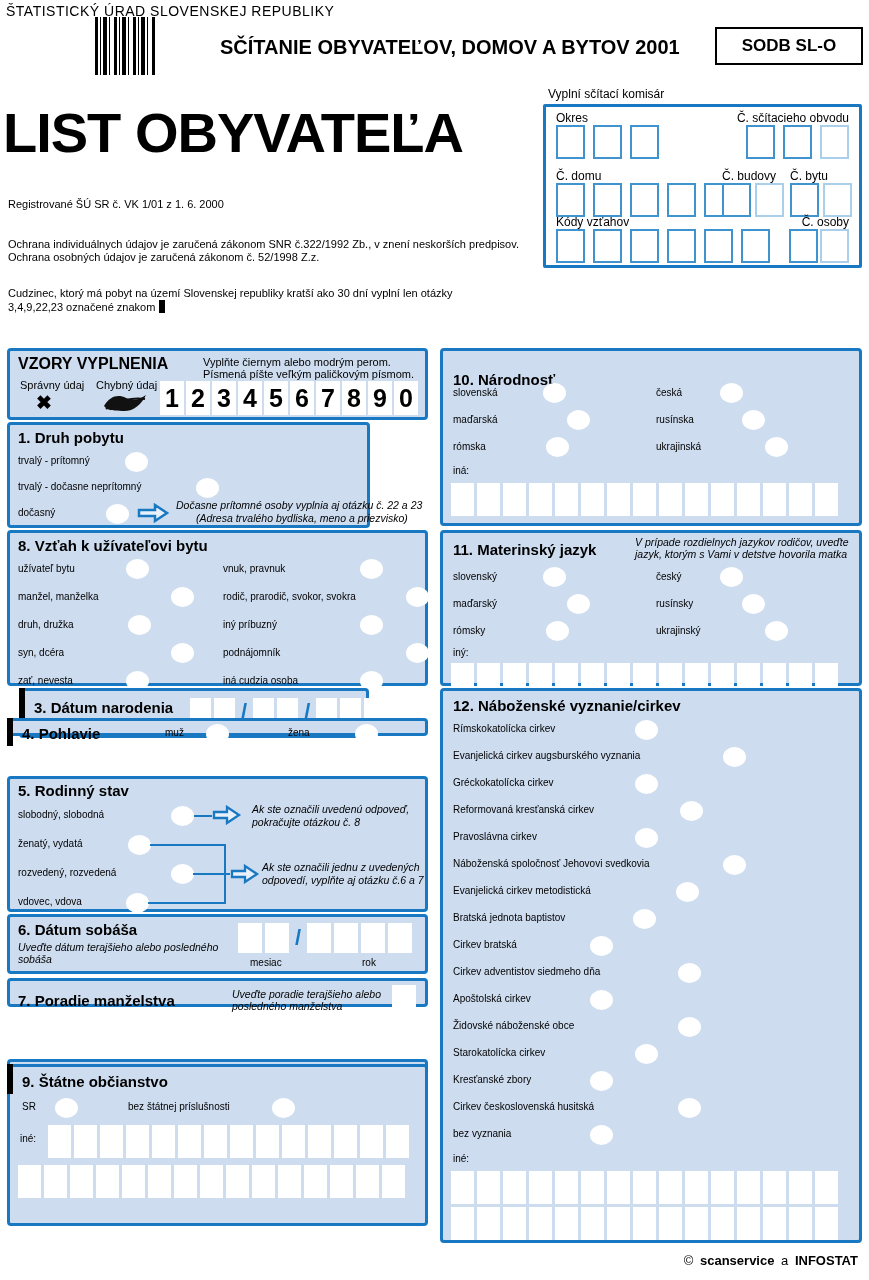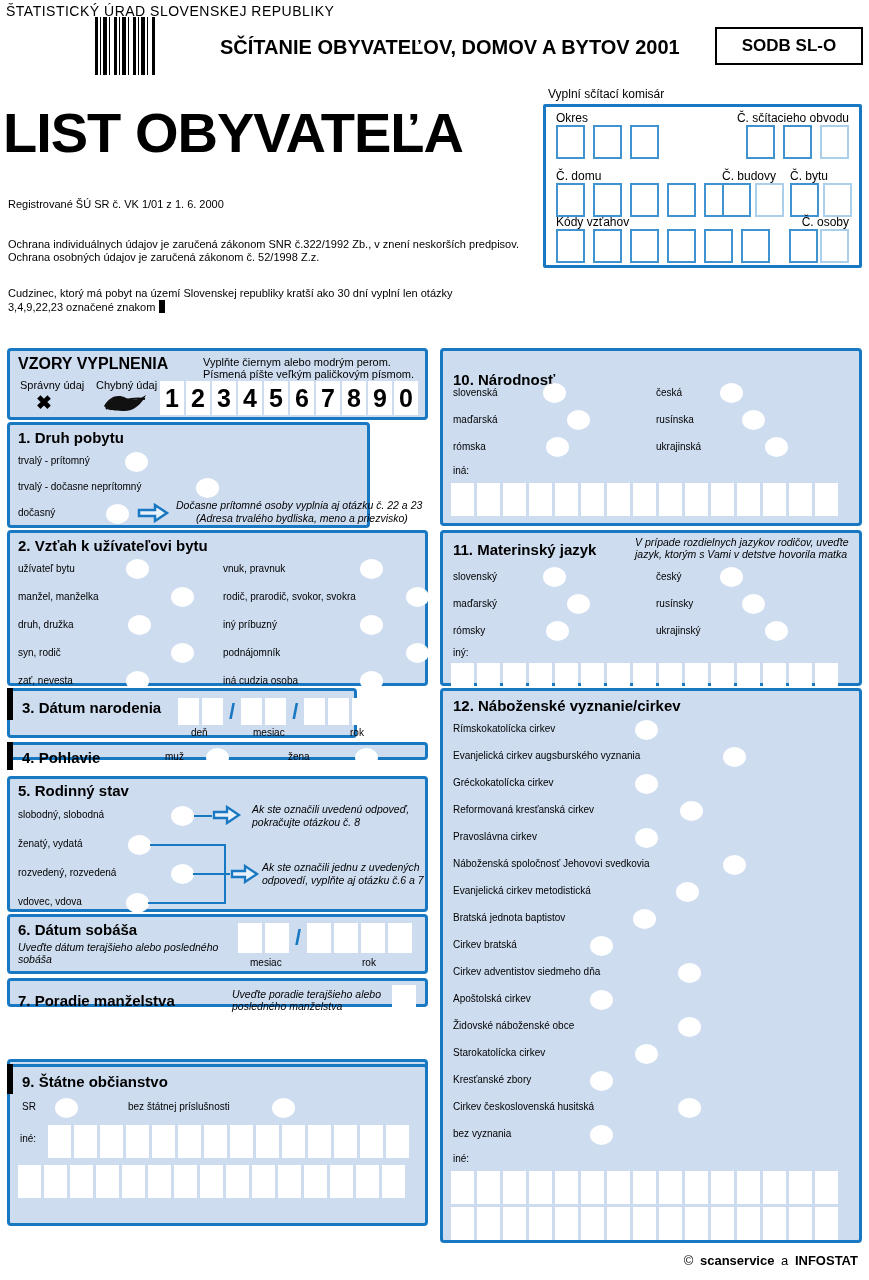--- a/index.html
+++ b/index.html
@@ -142,64 +142,64 @@
     <div class="lb" style="left:8px;top:82px">dočasný</div>
     <div class="circ" style="left:96px;top:79px"></div>
     <svg class="arrow" style="left:126px;top:77px" width="34" height="22" viewBox="0 0 34 22">
       <path d="M3 8 h16 v-5 l12 8 -12 8 v-5 h-16 z" fill="#e8f1fa" stroke="#1878c2" stroke-width="2.5"></path>
     </svg>
     <div class="sm it" style="left:166px;top:74px;font-size:10.5px">Dočasne prítomné osoby vyplnia aj otázku č. 22 a 23</div>
     <div class="sm it" style="left:186px;top:87px;font-size:10.5px">(Adresa trvalého bydliska, meno a priezvisko)</div>
   </div>
 
   <div class="sec" style="left:7px;top:530px;width:421px;height:156px">
-    <div class="st" style="left:8px;top:4px">2. Vzťah k užívateľovi bytu</div>
+    <div class="st" style="left:8px;top:4px">8. Vzťah k užívateľovi bytu</div>
     <div class="lb" style="left:8px;top:30px">užívateľ bytu</div>
     <div class="circ" style="left:116px;top:26px"></div>
     <div class="lb" style="left:213px;top:30px">vnuk, pravnuk</div>
     <div class="circ" style="left:350px;top:26px"></div>
     <div class="lb" style="left:8px;top:58px">manžel, manželka</div>
     <div class="circ" style="left:161px;top:54px"></div>
     <div class="lb" style="left:213px;top:58px">rodič, prarodič, svokor, svokra</div>
     <div class="circ" style="left:396px;top:54px"></div>
     <div class="lb" style="left:8px;top:86px">druh, družka</div>
     <div class="circ" style="left:118px;top:82px"></div>
     <div class="lb" style="left:213px;top:86px">iný príbuzný</div>
     <div class="circ" style="left:350px;top:82px"></div>
-    <div class="lb" style="left:8px;top:114px">syn, rodič</div>
+    <div class="lb" style="left:8px;top:114px">syn, dcéra</div>
     <div class="circ" style="left:161px;top:110px"></div>
     <div class="lb" style="left:213px;top:114px">podnájomník</div>
     <div class="circ" style="left:396px;top:110px"></div>
     <div class="lb" style="left:8px;top:142px">zať, nevesta</div>
     <div class="circ" style="left:116px;top:138px"></div>
     <div class="lb" style="left:213px;top:142px">iná cudzia osoba</div>
     <div class="circ" style="left:350px;top:138px"></div>
   </div>
 
-  <div class="sec" style="left:7px;top:688px;width:350px;height:50px">
+  <div class="sec" style="left:19px;top:688px;width:350px;height:50px">
     <div class="mark" style="height:32px"></div>
     <div class="st" style="left:12px;top:8px">3. Dátum narodenia</div>
     <div class="cells" style="left:168px;top:7px">
       <i class="cl d"></i>
         <i class="cl d"></i>
       <span class="slash">/</span>
       <i class="cl d"></i>
         <i class="cl d"></i>
       <span class="slash">/</span>
       <i class="cl d"></i>
         <i class="cl d"></i>
         <i class="cl d"></i>
         <i class="cl d"></i>
     </div>
     <div class="sm" style="left:181px;top:36px;font-size:10px">deň</div>
     <div class="sm" style="left:243px;top:36px;font-size:10px">mesiac</div>
     <div class="sm" style="left:340px;top:36px;font-size:10px">rok</div>
   </div>
 
-  <div class="sec" style="left:7px;top:742px;width:421px;height:18px">
+  <div class="sec" style="left:7px;top:718px;width:421px;height:18px">
     <div class="mark" style="height:28px"></div>
     <div class="st" style="left:12px;top:4px">4. Pohlavie</div>
     <div class="lb" style="left:155px;top:6px">muž</div>
     <div class="circ" style="left:196px;top:3px"></div>
     <div class="lb" style="left:278px;top:6px">žena</div>
     <div class="circ" style="left:345px;top:3px"></div>
   </div>
 
   <div class="sec" style="left:7px;top:776px;width:421px;height:136px">
     <div class="st" style="left:8px;top:3px">5. Rodinný stav</div>

